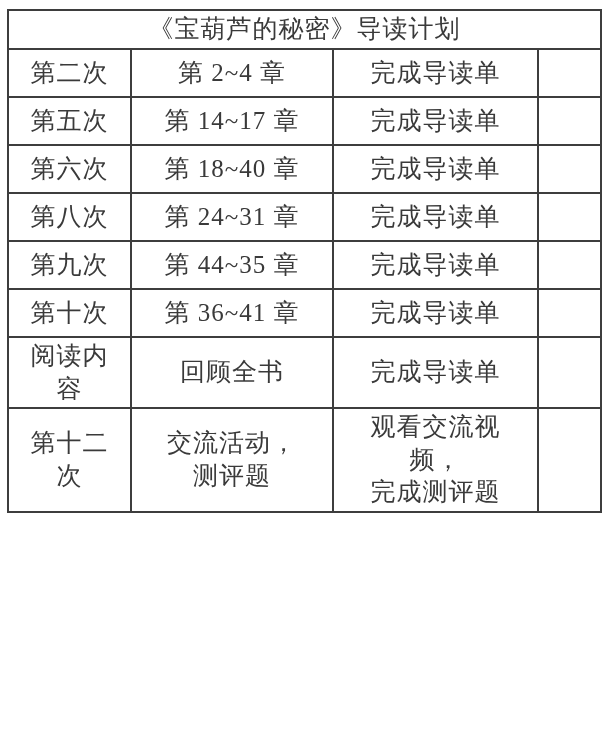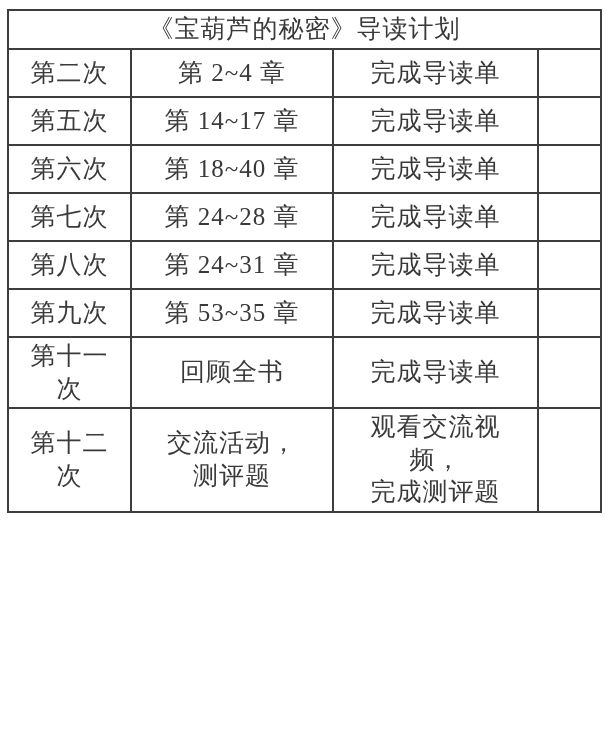--- a/index.html
+++ b/index.html
@@ -74,39 +74,39 @@
         <td>完成导读单</td>
         <td></td>
       </tr>
       <tr class="row-std">
         <td>第六次</td>
         <td>第 18~40 章</td>
         <td>完成导读单</td>
         <td></td>
       </tr>
       <tr class="row-std">
-        <td>第七次</td>
-        <td>第 24~28 章</td>
-        <td>完成导读单</td>
-        <td></td>
-      </tr>
-      <tr class="row-std">
         <td>第八次</td>
         <td>第 24~31 章</td>
         <td>完成导读单</td>
         <td></td>
       </tr>
       <tr class="row-std">
         <td>第九次</td>
-        <td>第 53~35 章</td>
+        <td>第 44~35 章</td>
         <td>完成导读单</td>
         <td></td>
       </tr>
       <tr class="row-std">
-        <td>第十一次</td>
+        <td>第十次</td>
+        <td>第 36~41 章</td>
+        <td>完成导读单</td>
+        <td></td>
+      </tr>
+      <tr class="row-std">
+        <td>阅读内容</td>
         <td>回顾全书</td>
         <td>完成导读单</td>
         <td></td>
       </tr>
       <tr class="row-tall">
         <td>第十二次</td>
         <td>交流活动，
 测评题</td>
         <td>观看交流视频，
 完成测评题</td>

